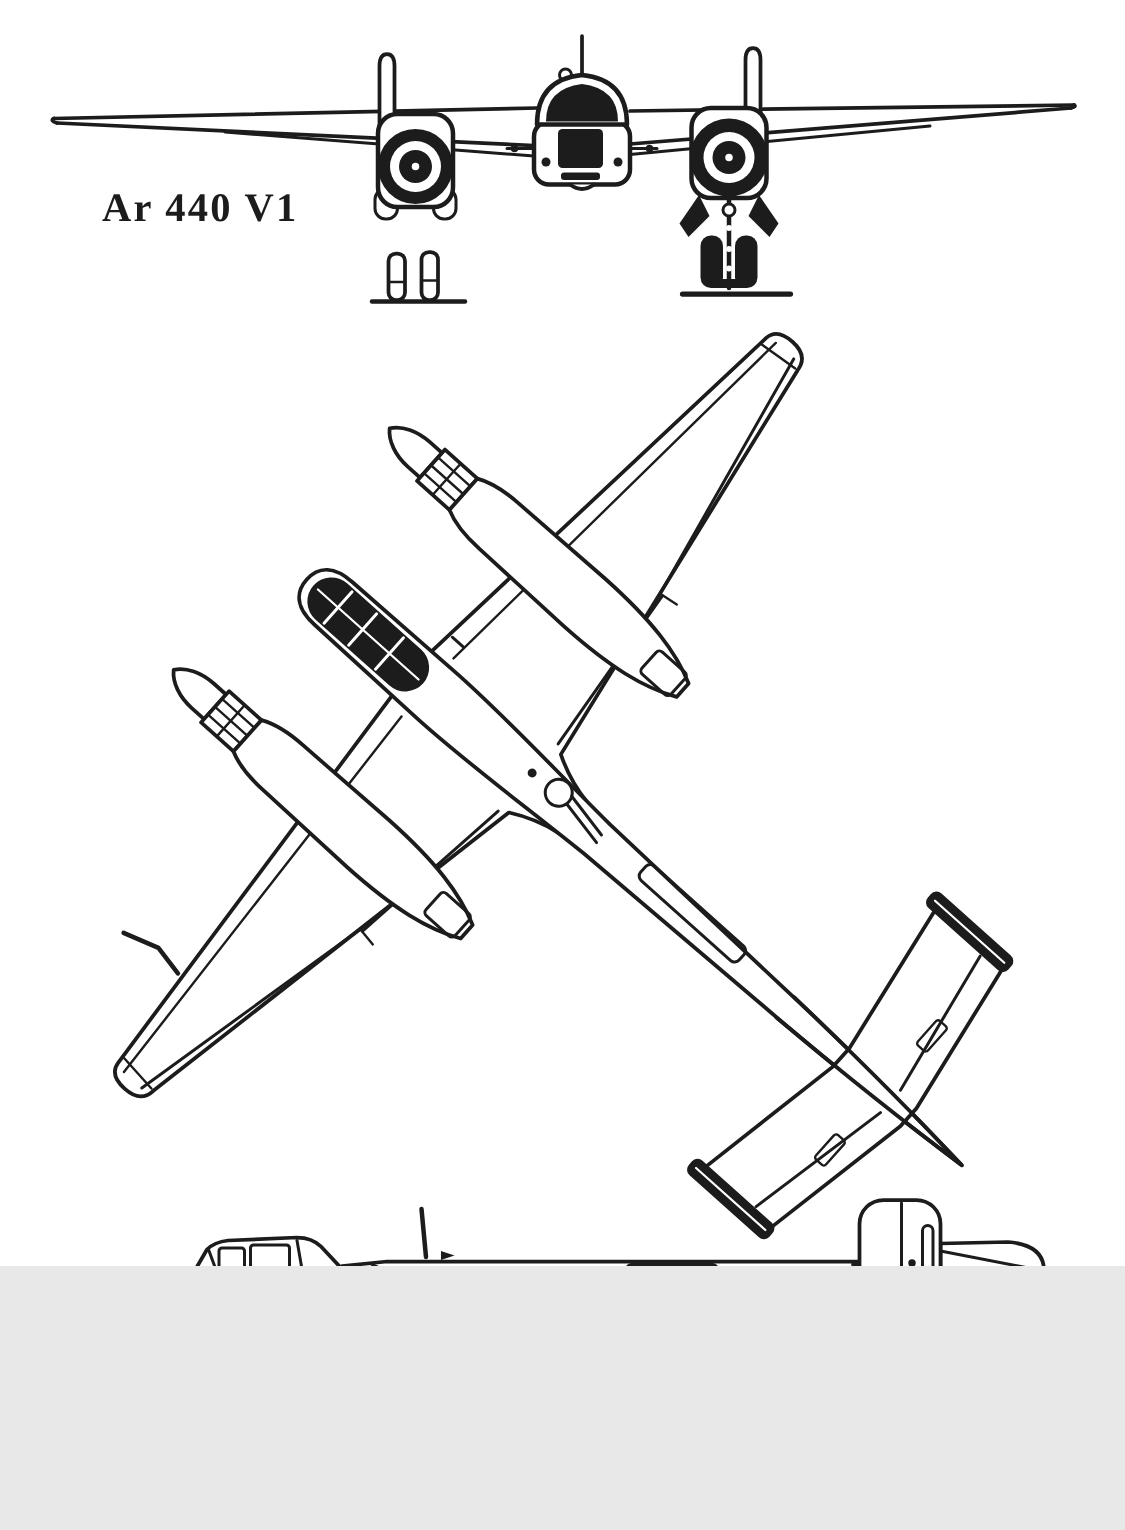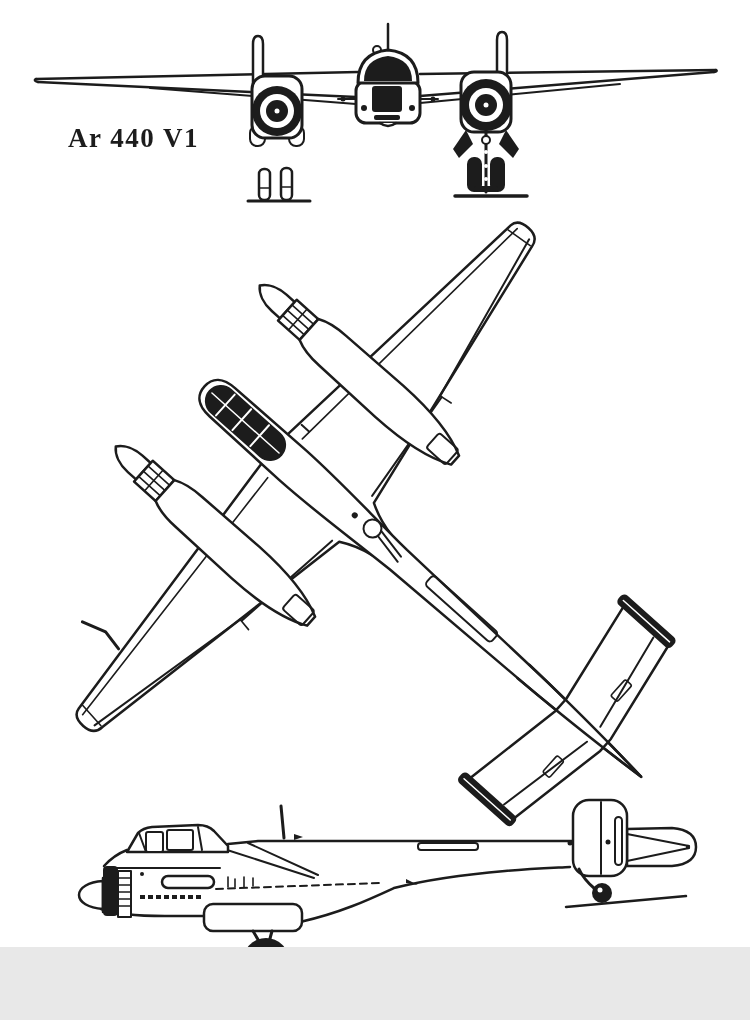--- a/index.html
+++ b/index.html
@@ -1,16 +1,16 @@
 <!DOCTYPE html>
 <html style="--ink: #1c1c1c; --paper: #ffffff;"><head>
 <meta charset="utf-8">
 <style>
   html,body{margin:0;padding:0;background:#e8e8e8;}
-  #page{position:relative;width:750px;height:947px;background:var(--paper,#fff);overflow:hidden;
+  #page{position:relative;width:750px;height:844px;background:var(--paper,#fff);overflow:hidden;
         font-family:"Liberation Serif",serif;}
   svg{display:block}
   .o3 {stroke:var(--ink,#1c1c1c);stroke-width:3;fill:var(--paper,#fff);stroke-linecap:round;stroke-linejoin:round}
   .o25{stroke:var(--ink,#1c1c1c);stroke-width:2.5;fill:var(--paper,#fff);stroke-linecap:round;stroke-linejoin:round}
   .o2 {stroke:var(--ink,#1c1c1c);stroke-width:2;fill:var(--paper,#fff);stroke-linecap:round;stroke-linejoin:round}
   .l35{stroke:var(--ink,#1c1c1c);stroke-width:3.5;fill:none;stroke-linecap:round;stroke-linejoin:round}
   .l3 {stroke:var(--ink,#1c1c1c);stroke-width:3;fill:none;stroke-linecap:round;stroke-linejoin:round}
   .l25{stroke:var(--ink,#1c1c1c);stroke-width:2.5;fill:none;stroke-linecap:round;stroke-linejoin:round}
   .l2 {stroke:var(--ink,#1c1c1c);stroke-width:2;fill:none;stroke-linecap:round;stroke-linejoin:round}
   .l15{stroke:var(--ink,#1c1c1c);stroke-width:1.6;fill:none;stroke-linecap:round;stroke-linejoin:round}

